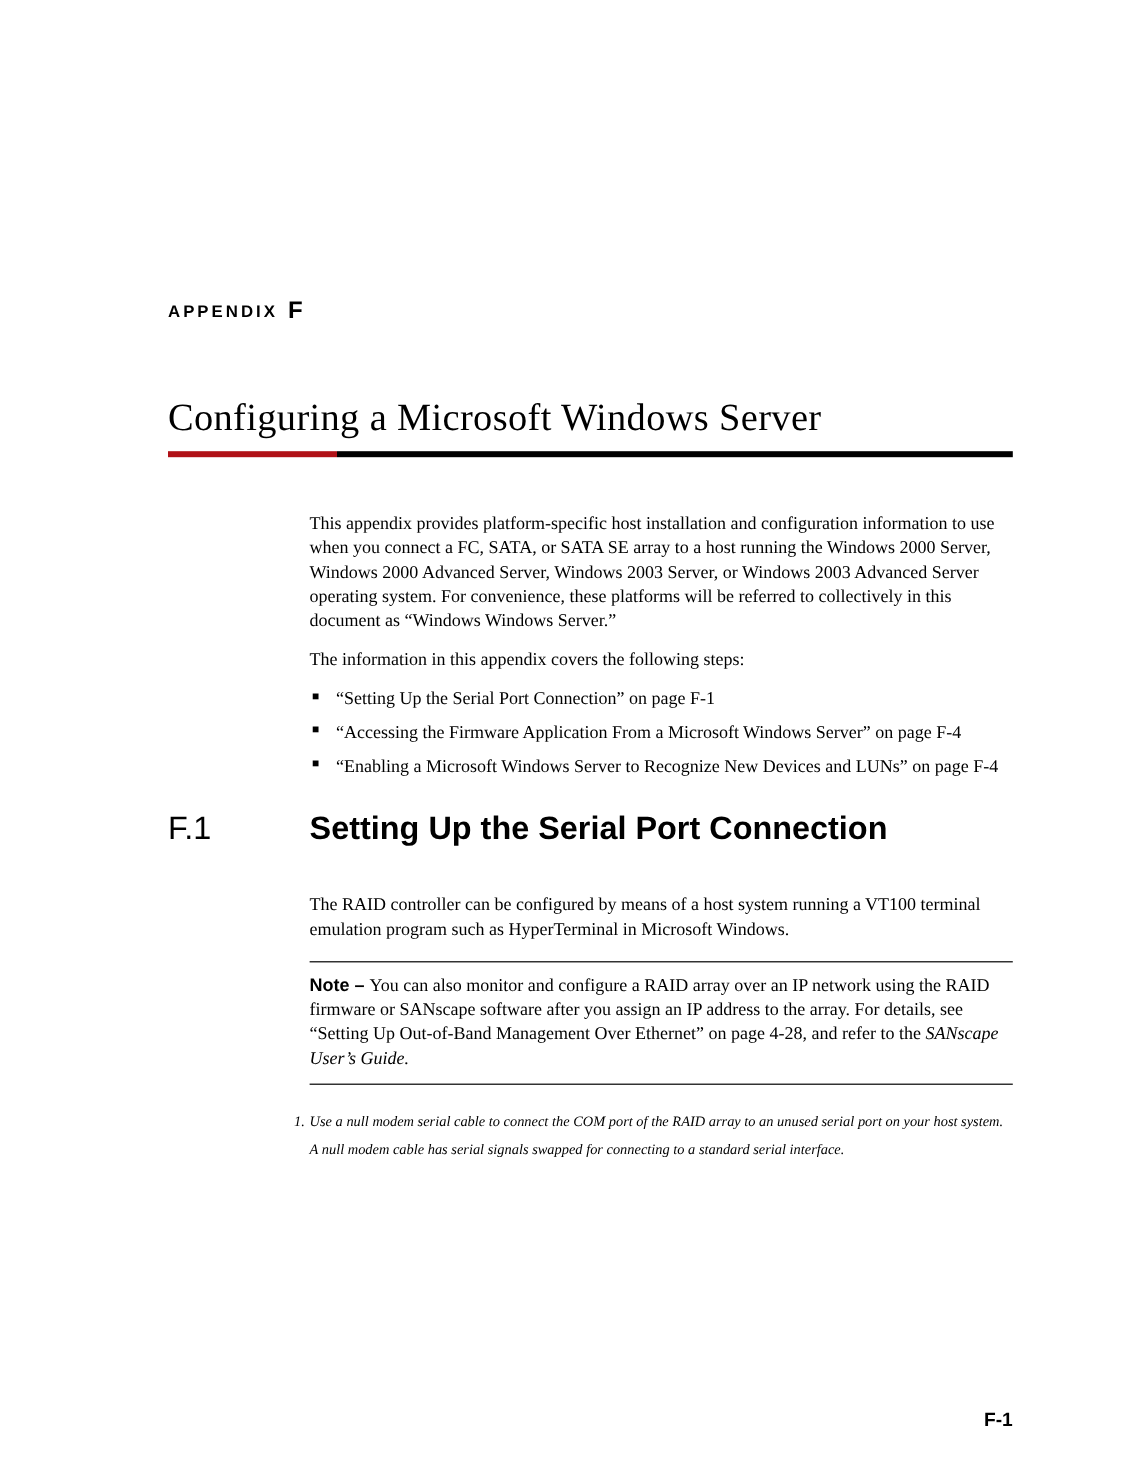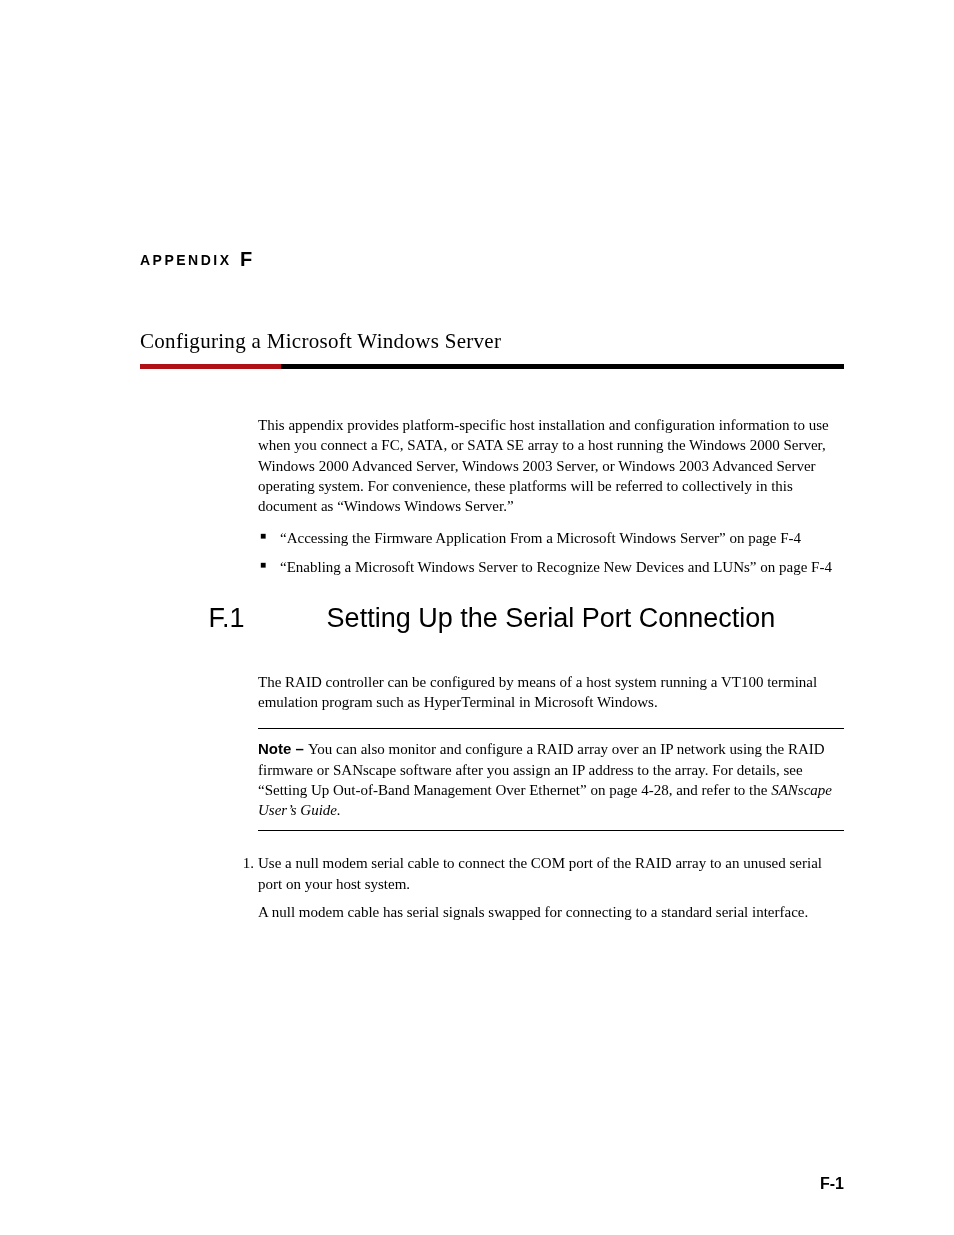--- a/index.html
+++ b/index.html
@@ -26,21 +26,21 @@
   }
   .appendix-label .f {
     font-size: 20px;
     letter-spacing: 0;
     margin-left: 2px;
     vertical-align: -1px;
   }
   .title {
     font-family: Georgia, 'Times New Roman', serif;
     font-weight: normal;
-    font-size: 21px;
+    font-size: 32px;
     margin: 0 0 10px 0;
     letter-spacing: 0.3px;
   }
   .title-rule {
     height: 5px;
     background: linear-gradient(to right, #b01117 0%, #b01117 20%, #000 20%, #000 100%);
     margin-bottom: 46px;
   }
   .body-indent {
     margin-left: 118px;
@@ -68,33 +68,32 @@
     position: absolute;
     left: 2px;
     top: 1px;
     font-size: 10px;
   }
   .section-row {
     display: flex;
     align-items: baseline;
     margin-top: 26px;
     margin-bottom: 14px;
-    justify-content: center;
   }
   .section-num {
     font-family: Arial, Helvetica, sans-serif;
     font-size: 27px;
     font-weight: normal;
     width: 118px;
     flex-shrink: 0;
   }
   .section-title {
     font-family: Arial, Helvetica, sans-serif;
     font-size: 27px;
-    font-weight: normal;
+    font-weight: bold;
   }
   .note-box {
     border-top: 1.5px solid #000;
     border-bottom: 1.5px solid #000;
     padding: 10px 0 10px 0;
     margin: 16px 0 22px 0;
     font-size: 15px;
     line-height: 1.35;
   }
   .note-box .note-label {
@@ -103,22 +102,23 @@
   }
   .note-box .italic {
     font-style: italic;
   }
   ol.steps {
     list-style: none;
     padding: 0;
     margin: 0;
   }
   ol.steps li {
-    font-size: 15px;
+    font-size: 12px;
     line-height: 1.35;
+    font-style: italic;
   }
   ol.steps .step-num {
     display: inline-block;
     width: 18px;
     margin-left: -22px;
     text-align: right;
     margin-right: 4px;
   }
   .step-wrap {
     padding-left: 22px;
@@ -146,21 +146,23 @@
   <div class="appendix-label">
     <span>APPENDIX</span>
     <span class="f">F</span>
   </div>
 
   <h1 class="title">Configuring a Microsoft Windows Server</h1>
   <div class="title-rule"></div>
 
   <div class="body-indent">
     <p>This appendix provides platform-specific host installation and configuration information to use when you connect a FC, SATA, or SATA SE array to a host running the Windows 2000 Server, Windows 2000 Advanced Server, Windows 2003 Server, or Windows 2003 Advanced Server operating system. For convenience, these platforms will be referred to collectively in this document as “Windows Windows Server.”</p>
+    <p>The information in this appendix covers the following steps:</p>
     <ul class="square">
+      <li>“Setting Up the Serial Port Connection” on page F-1</li>
       <li>“Accessing the Firmware Application From a Microsoft Windows Server” on page F-4</li>
       <li>“Enabling a Microsoft Windows Server to Recognize New Devices and LUNs” on page F-4</li>
     </ul>
   </div>
 
   <div class="section-row">
     <div class="section-num">F.1</div>
     <div class="section-title">Setting Up the Serial Port Connection</div>
   </div>
 

